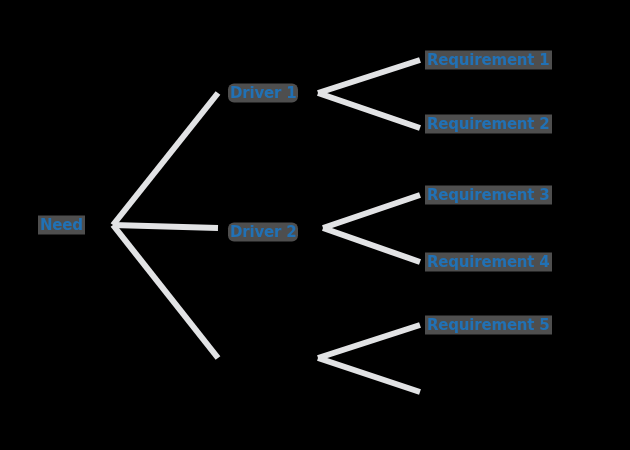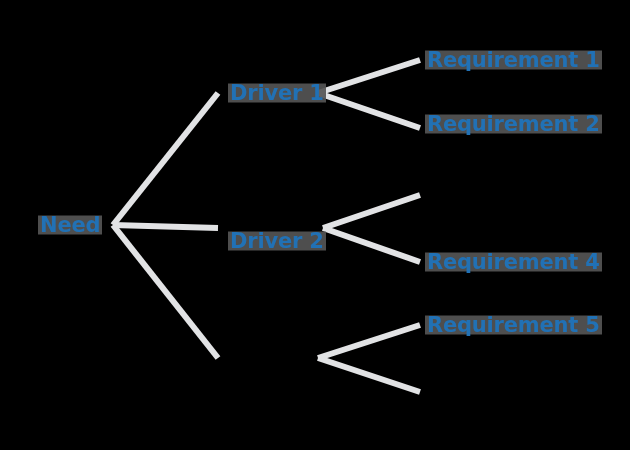--- a/index.html
+++ b/index.html
@@ -23,32 +23,32 @@
   #edge-layer {
     position: absolute;
     left: 0;
     top: 0;
     width: 630px;
     height: 450px;
   }
   .node-label {
     position: absolute;
     font-family: "DejaVu Sans", sans-serif;
-    font-size: 21px;
+    font-size: 15px;
     font-weight: 700;
     letter-spacing: -0.2px;
     color: #2171b5;
     background: rgba(85, 85, 85, 0.92);
     padding: 1px 2px;
     white-space: nowrap;
     line-height: 17px;
     transform: translateY(-50%);
   }
   .node-root   { left: 38px; text-align: center;  }
-  .node-driver { left: 228px; }
+  .node-driver { left: 228px; border-radius: 6px; }
   .node-req    { left: 425px; }
 </style>
 </head>
 <body>
 
 <div id="tree-canvas">
 
   <svg id="edge-layer" viewBox="0 0 630 450" width="630" height="450" xmlns="http://www.w3.org/2000/svg">
     <g stroke="#e2e3e5" stroke-width="6" fill="none" stroke-linecap="butt">
       <path d="M113,225 L218,93"></path>
@@ -59,20 +59,21 @@
       <path d="M323,228 L420,195"></path>
       <path d="M323,228 L420,262"></path>
       <path d="M318,358 L420,325"></path>
       <path d="M318,358 L420,392"></path>
     </g>
   </svg>
 
   <div class="node-label node-root" style="top:225px">Need</div>
 
   <div class="node-label node-driver" style="top:93px">Driver 1</div>
-  <div class="node-label node-driver" style="top:241px">Driver 2</div>
+  <div class="node-label node-driver" style="top:232px">Driver 2</div>
 
   <div class="node-label node-req" style="top:60px">Requirement 1</div>
   <div class="node-label node-req" style="top:124px">Requirement 2</div>
+  <div class="node-label node-req" style="top:195px">Requirement 3</div>
   <div class="node-label node-req" style="top:262px">Requirement 4</div>
   <div class="node-label node-req" style="top:325px">Requirement 5</div>
 
 </div>
 
 </body></html>

